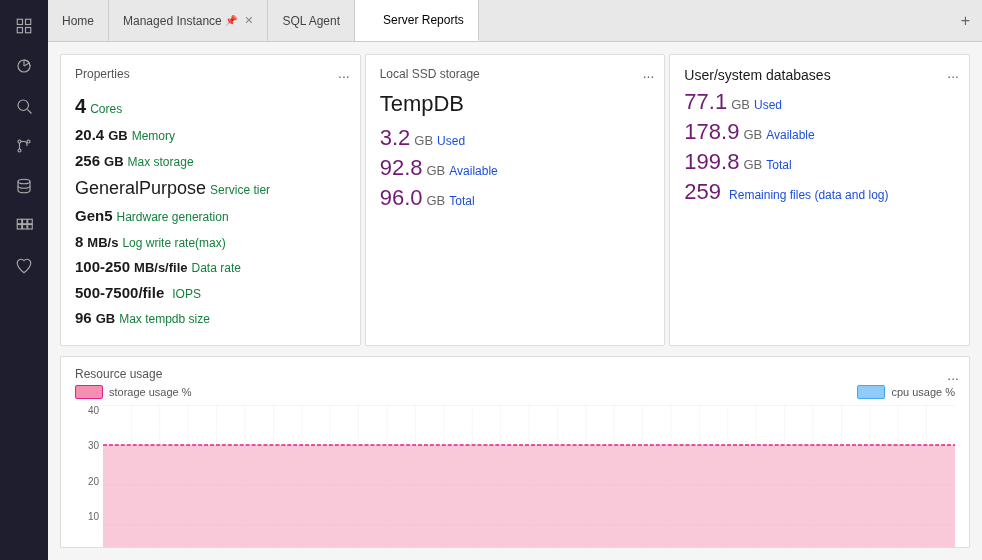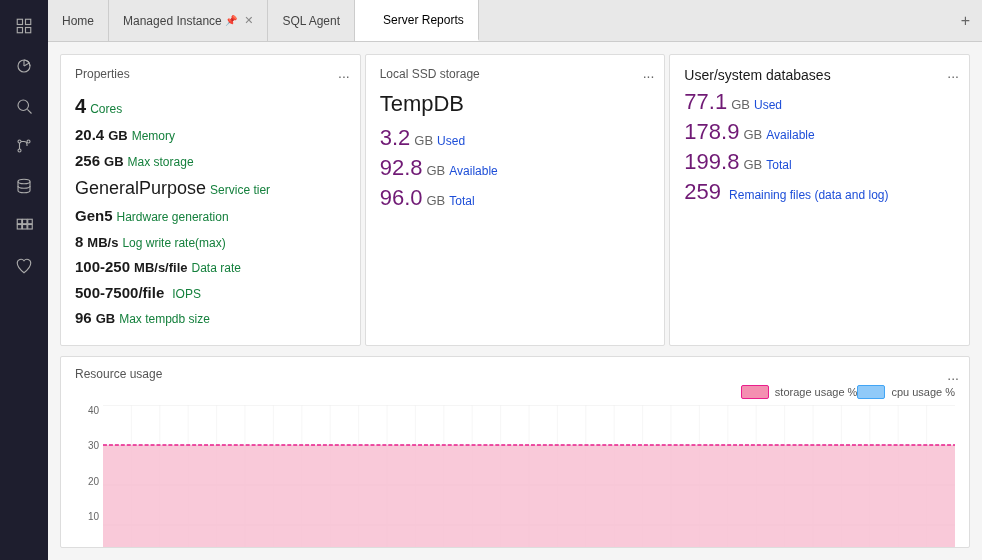--- a/index.html
+++ b/index.html
@@ -190,21 +190,21 @@
     }
     .resource-title {
       font-size: 12px;
       color: #555;
       margin-bottom: 4px;
     }
 
     
     .legend {
       display: flex;
-      justify-content: flex-end;
+      justify-content: space-between;
       margin-bottom: 6px;
     }
     .legend-item {
       display: flex;
       align-items: center;
       gap: 6px;
       font-size: 11px;
       color: #555;
     }
     .legend-box {

